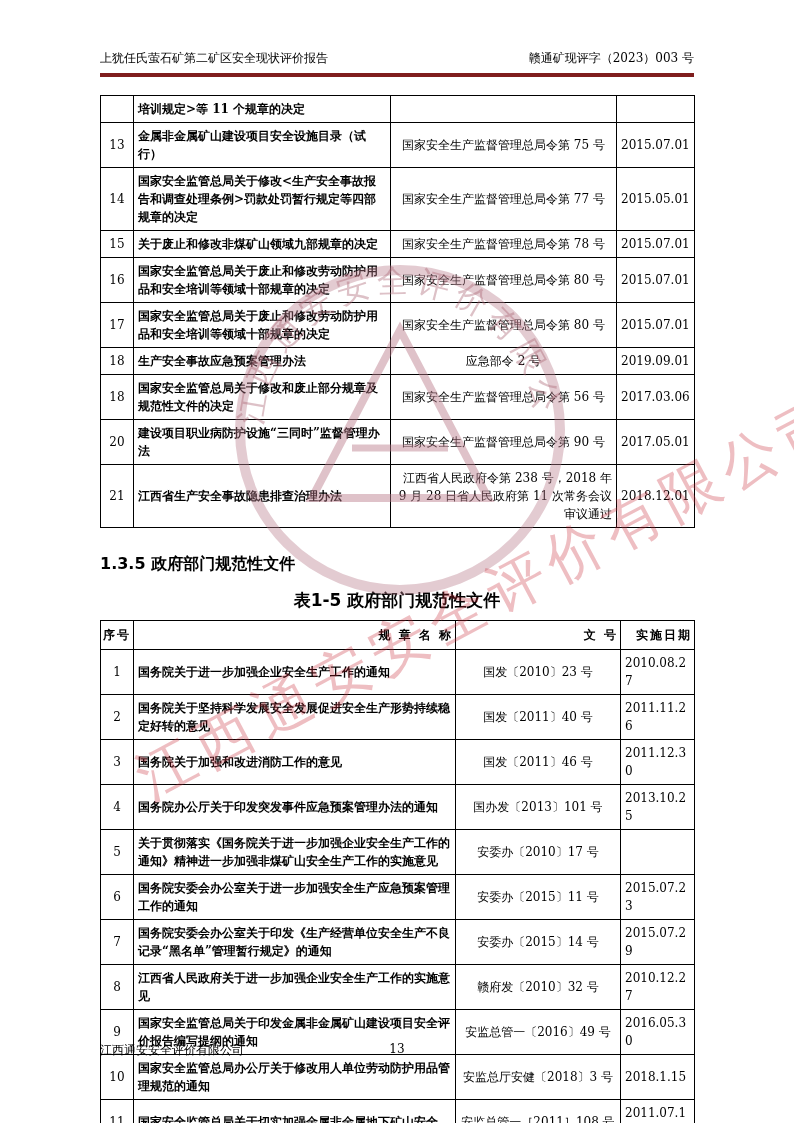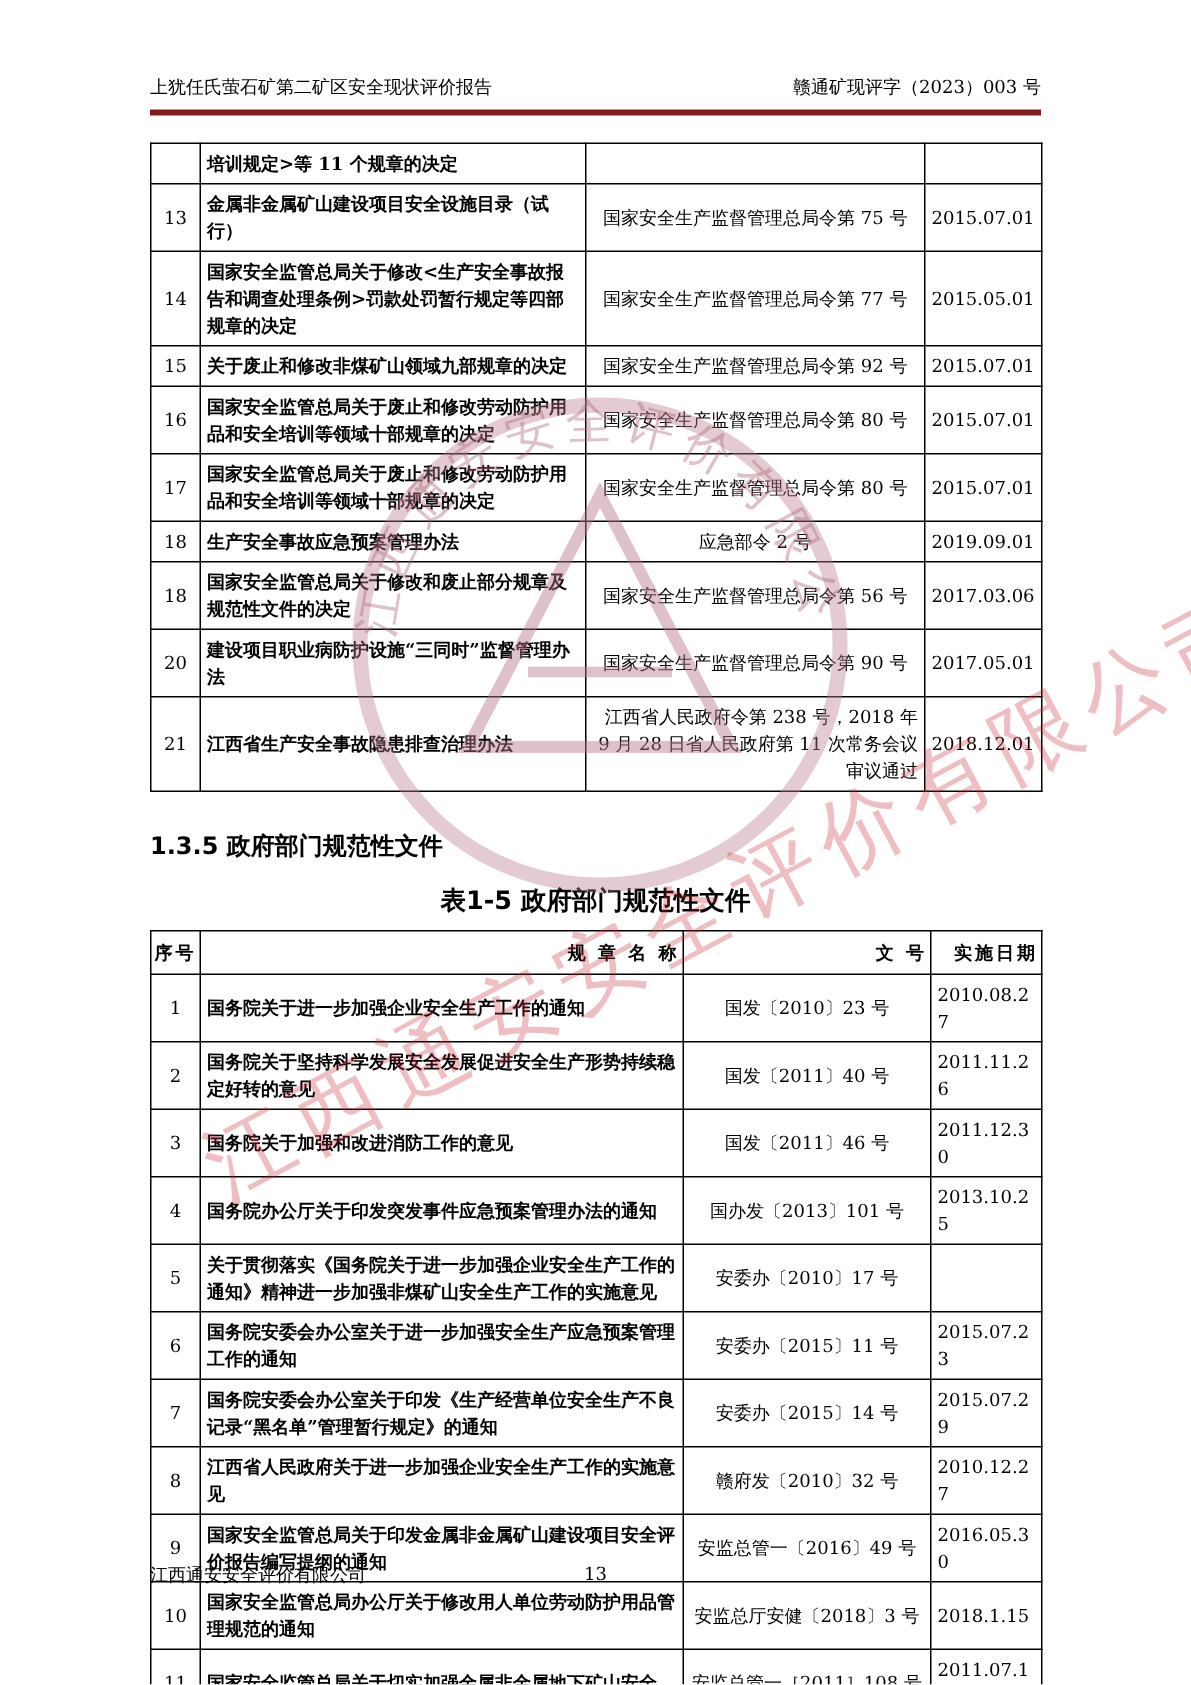--- a/index.html
+++ b/index.html
@@ -140,21 +140,21 @@
           </tr>
           <tr>
             <td class="c-no">14</td>
             <td class="c-name">国家安全监管总局关于修改&lt;生产安全事故报告和调查处理条例&gt;罚款处罚暂行规定等四部规章的决定</td>
             <td class="c-doc">国家安全生产监督管理总局令第 77 号</td>
             <td class="c-date">2015.05.01</td>
           </tr>
           <tr>
             <td class="c-no">15</td>
             <td class="c-name">关于废止和修改非煤矿山领域九部规章的决定</td>
-            <td class="c-doc">国家安全生产监督管理总局令第 92 号</td>
+            <td class="c-doc">国家安全生产监督管理总局令第 78 号</td>
             <td class="c-date">2015.07.01</td>
           </tr>
           <tr>
             <td class="c-no">16</td>
             <td class="c-name">国家安全监管总局关于废止和修改劳动防护用品和安全培训等领域十部规章的决定</td>
             <td class="c-doc">国家安全生产监督管理总局令第 80 号</td>
             <td class="c-date">2015.07.01</td>
           </tr>
           <tr>
             <td class="c-no">17</td>

